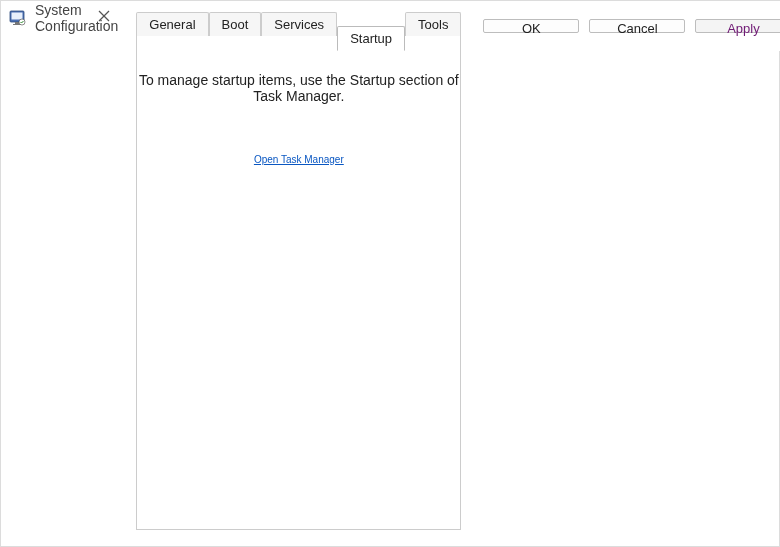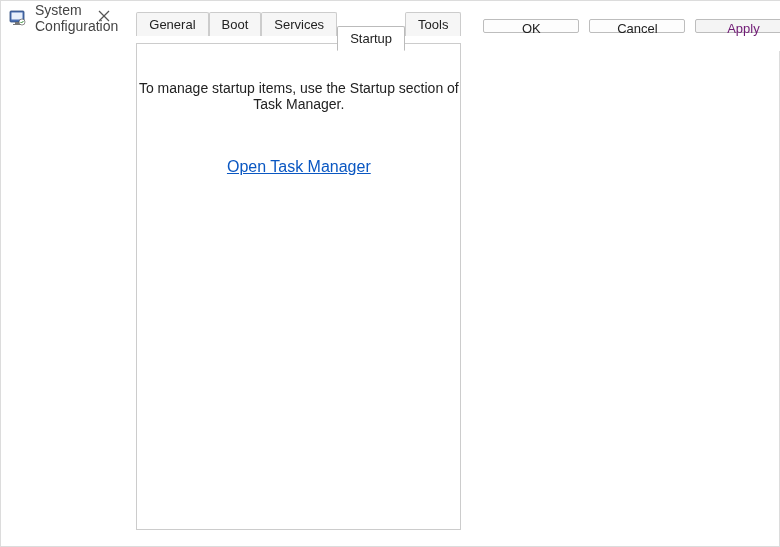--- a/index.html
+++ b/index.html
@@ -53,21 +53,20 @@
       align-items: center;
       justify-content: center;
       cursor: default;
     }
     .titlebar .close svg { stroke: #555; }
     .body {
       flex: 1 1 auto;
       padding: 10px 10px 16px 10px;
       display: flex;
       flex-direction: column;
-      gap: 8px;
     }
     .tab-strip {
       display: flex;
       align-items: flex-end;
       height: 24px;
       position: relative;
       z-index: 2;
     }
     .tab {
       padding: 4px 12px;
@@ -105,21 +104,21 @@
       font-size: 14px;
       color: #222;
     }
     .panel-content .msg {
       margin-bottom: 46px;
     }
     .panel-content a.link {
       color: #0a57c2;
       text-decoration: underline;
       cursor: pointer;
-      font-size: 16px;
+      font-size: 10px;
     }
     .footer {
       height: 50px;
       display: flex;
       justify-content: flex-end;
       align-items: center;
       gap: 10px;
       padding: 0 12px;
       background: #fff;
     }

